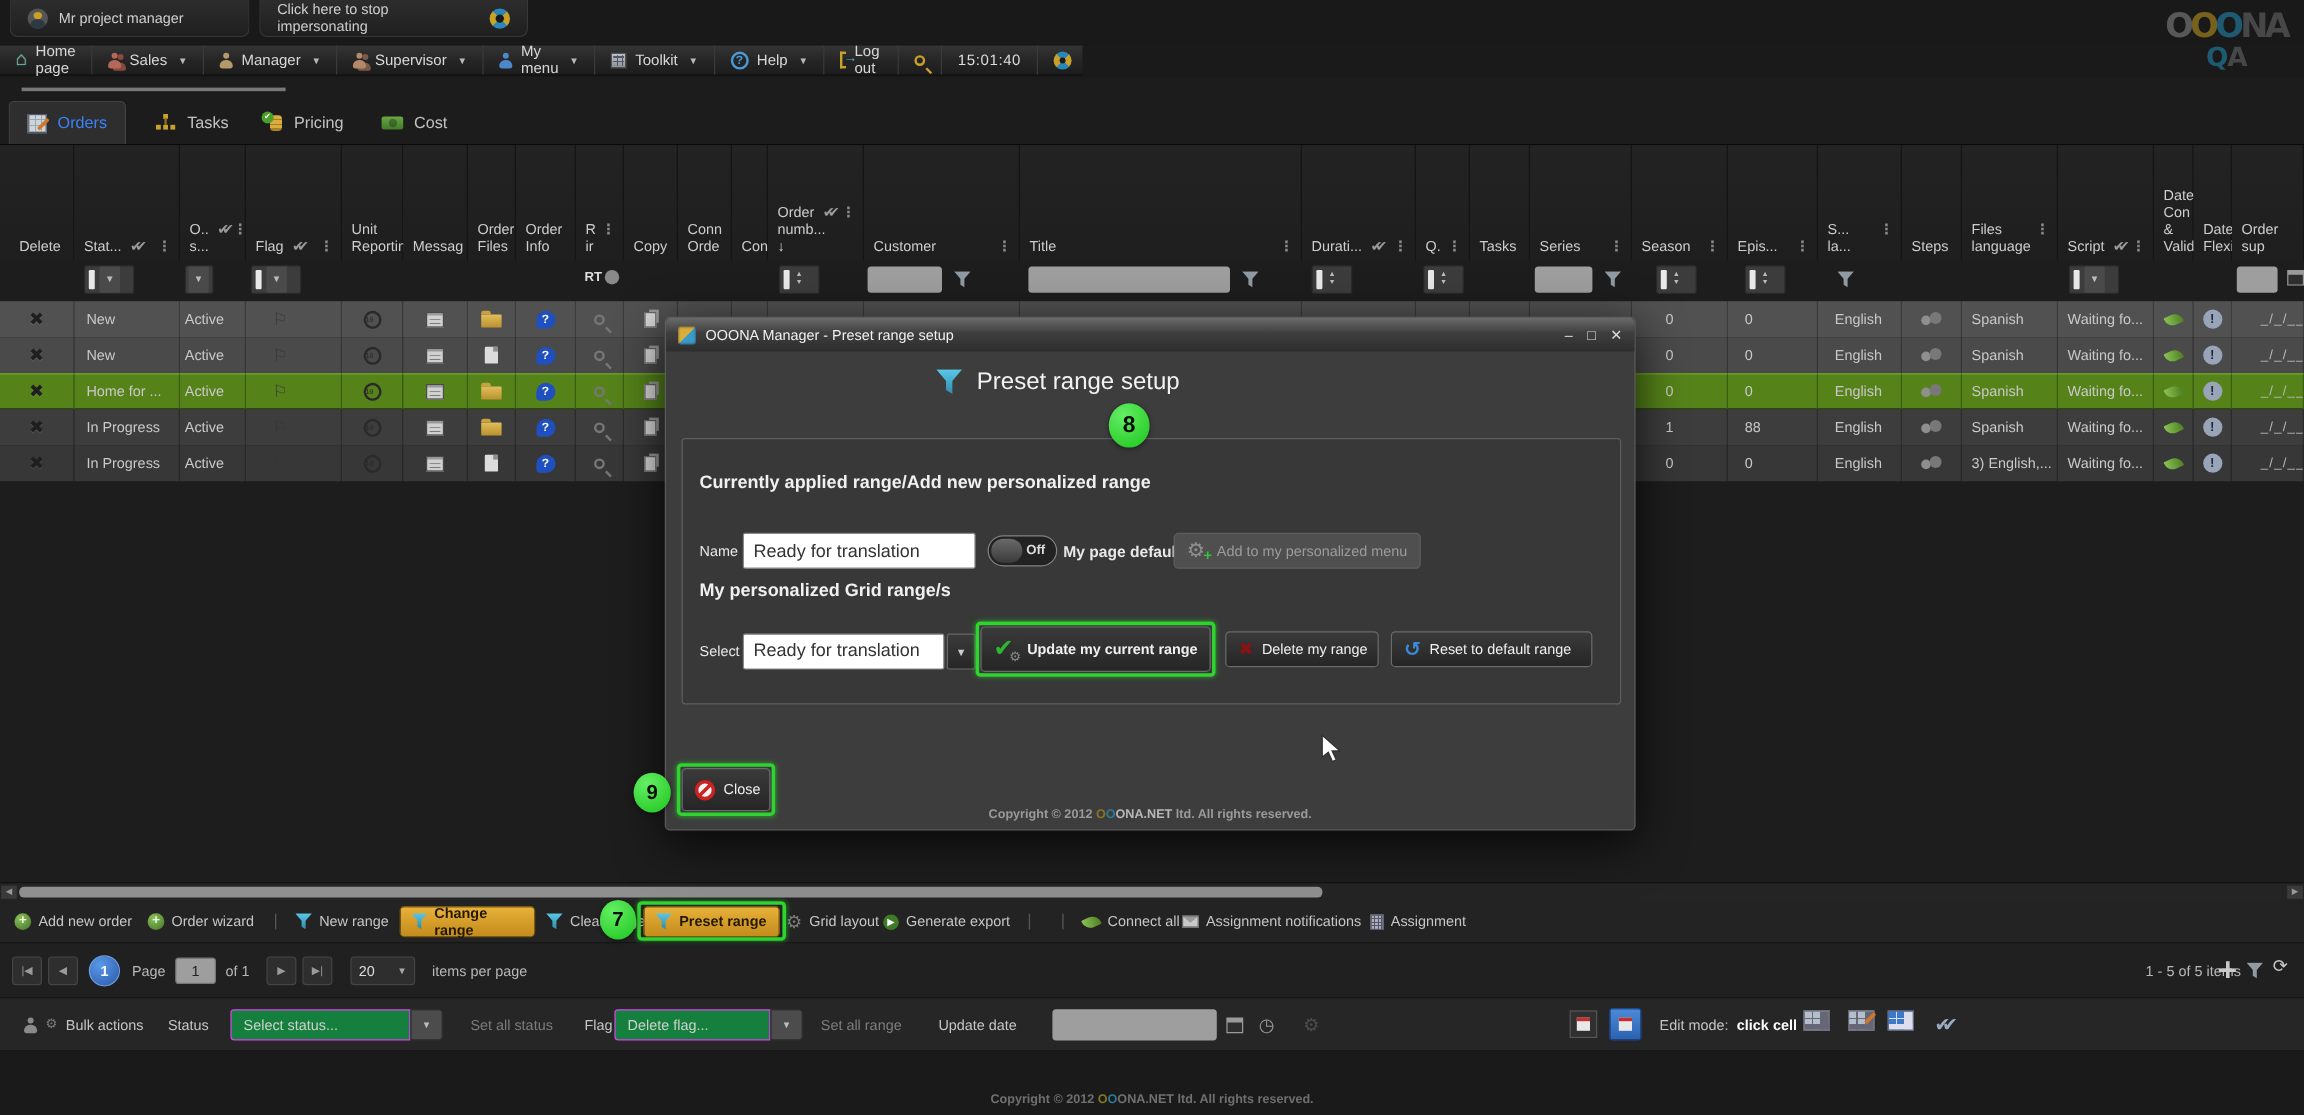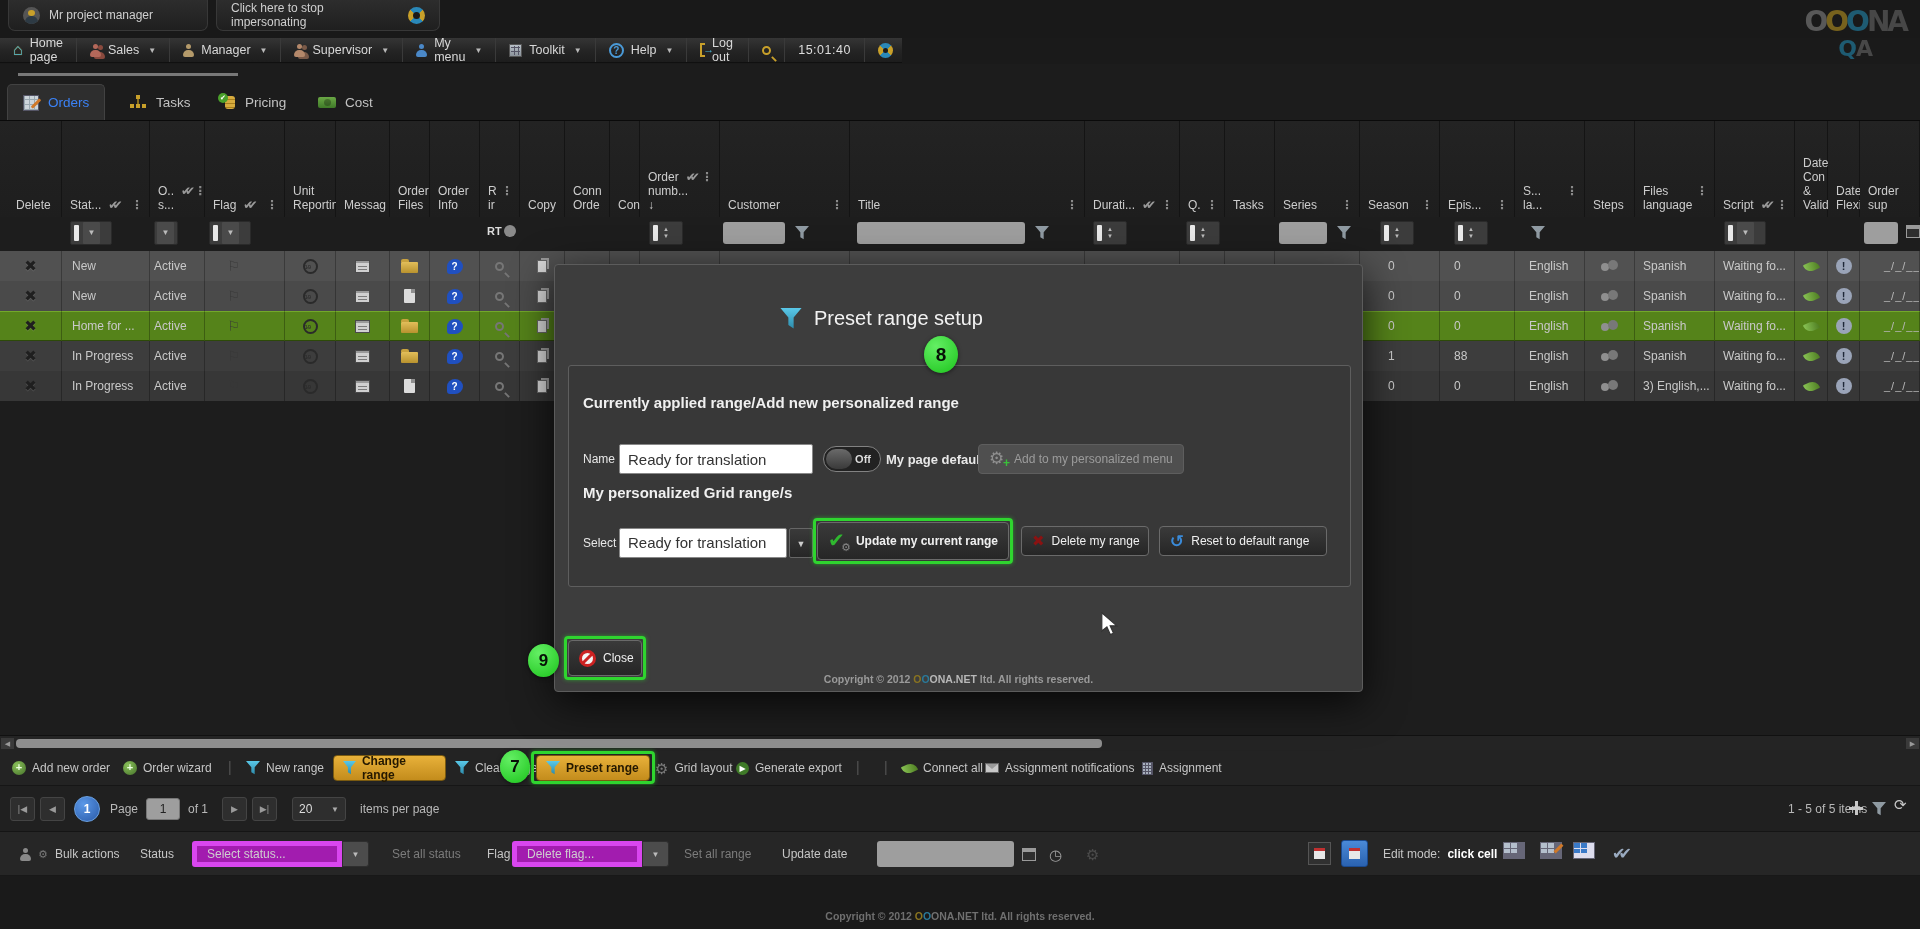--- a/index.html
+++ b/index.html
@@ -152,21 +152,21 @@
   #psize .dn{font-size:8px;color:#aaa}
   .plusico{position:relative;width:14px;height:14px}
   .plusico::before{content:"";position:absolute;left:6px;top:0;width:3px;height:14px;background:#c8c8c8}
   .plusico::after{content:"";position:absolute;left:0;top:6px;width:14px;height:3px;background:#c8c8c8}
   .funx{position:relative}
   .funx::after{content:"✕";position:absolute;right:-4px;bottom:-3px;font-size:8px;color:#e8e8e8}
 
   
   #bulkbar{position:absolute;left:0;top:832px;width:1920px;height:44px;background:#262626;border-bottom:1px solid #181818}
   .bitem{position:absolute;top:0;height:44px;display:flex;align-items:center;gap:7px;font-size:12px;color:#c6c6c6;white-space:nowrap}
-  .bsel{position:absolute;top:9px;height:26px;background:#a21caf;border:5px solid #d946ef;border-radius:3px 0 0 3px;
+  .bsel{position:absolute;top:9px;height:26px;background:#15803d;border:1px solid #d946ef;border-radius:3px 0 0 3px;
     display:flex;align-items:center;padding:0 10px;font-size:12px;color:#cfcfcf;cursor:pointer}
   .bseldn{position:absolute;top:9px;width:27px;height:26px;background:#4c4c4c;border:1px solid #2e2e2e;border-radius:0 3px 3px 0;
     color:#bbb;font-size:8px;text-align:center;line-height:26px;cursor:pointer}
   .dim{color:#7c7c7c}
   .binput{position:absolute;top:9px;height:26px;background:#9e9e9e;border-radius:3px}
   .calico{width:14px;height:13px;border:1px solid #9a9a9a;border-top:4px solid #9a9a9a;background:#2e2e2e}
   .clockico{color:#9a9a9a;font-size:15px;line-height:1}
   .syncico1{position:absolute;top:10px;width:23px;height:23px;background:#303030;border:1px solid #555;display:flex;align-items:center;justify-content:center}
   .syncico2{position:absolute;top:8px;width:27px;height:27px;background:linear-gradient(#4a8ad8,#2a62b0);border:1px solid #1a4a90;border-radius:3px;
     display:flex;align-items:center;justify-content:center}
@@ -1077,20 +1077,29 @@
       </div>
     <div class="gridico blue" style="left:1573px"></div>
     <div class="chkbig" style="left:1612px">✔✔</div>
   </div>
 
   <div id="footer">
     <span>Copyright © 2012 </span><span class="br-y">O</span><span class="br-b">O</span><span class="br-g">ONA.NET</span><span> ltd. All rights reserved.</span>
   </div>
 
   <div id="dialog">
+    <div id="dtitlebar">
+      <span class="appcube"></span>
+      <span class="t">OOONA Manager - Preset range setup</span>
+      <span class="winbtns">
+        <span>–</span>
+        <span>□</span>
+        <span>✕</span>
+      </span>
+    </div>
     <div id="dheading">
       <span class="funnel cyan big"></span>
       <span class="t">Preset range setup</span>
     </div>
     <div id="dpanel">
       <div class="dsec" style="top:28px">Currently applied range/Add new personalized range</div>
       <div class="dlabel" style="left:14px;top:86px">Name</div>
       <input class="winput" style="left: 50px; top: 78px; width: 194px;" value="Ready for translation">
       <div class="toggle" style="left:254px;top:80px">
         <span class="knob"></span>

